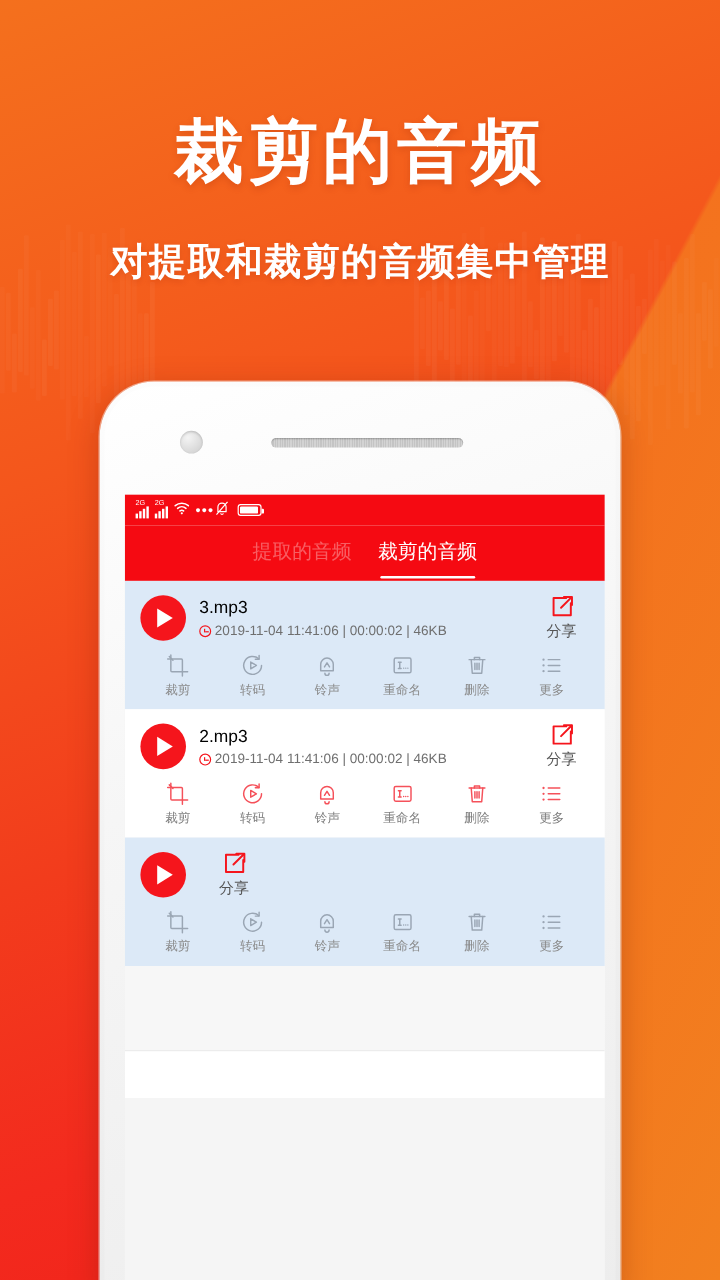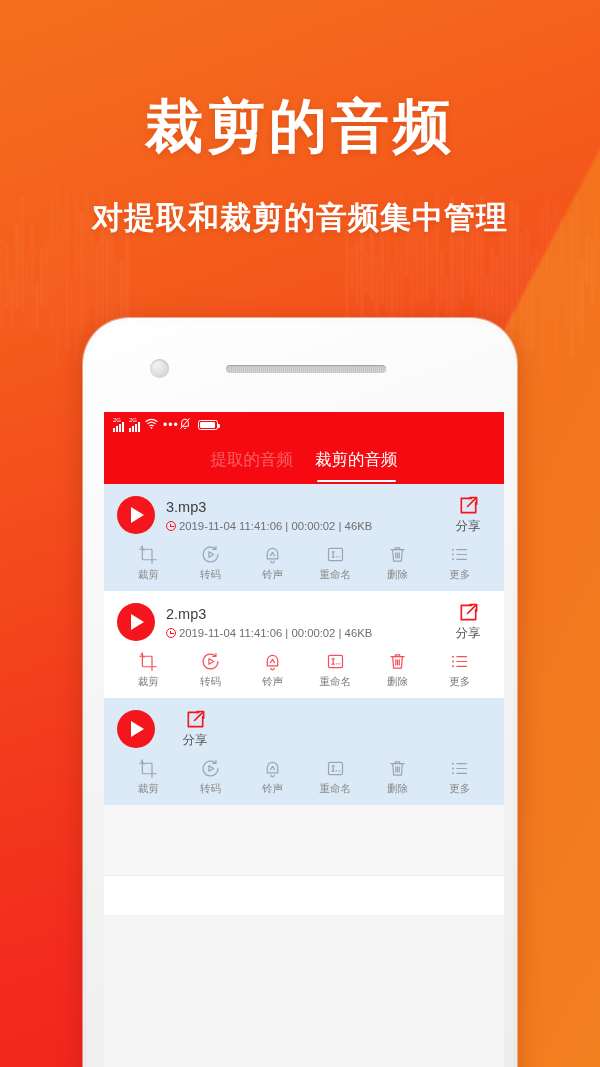--- a/index.html
+++ b/index.html
@@ -111,21 +111,21 @@
   .play {
     width:38px; height:38px; border-radius:50%; background:#F5151C;
     flex:0 0 38px; position:relative; margin-right:11px;
   }
   .play::after{
     content:""; position:absolute; left:14px; top:11px;
     border-left:13px solid #fff;
     border-top:8px solid transparent; border-bottom:8px solid transparent;
   }
   .info { flex:1; min-width:0; }
-  .fname { font-size:14.5px; color:#404040; line-height:20px; }
+  .fname { font-size:14.5px; color:#000000; line-height:20px; }
   .meta { font-size:11.3px; color:#6f6f6f; display:flex; align-items:center; gap:3px; margin-top:3px; white-space:nowrap;}
   .clock { width:10px; height:10px; border:1.2px solid #F5151C; border-radius:50%; position:relative; flex:0 0 10px;}
   .clock::before{content:"";position:absolute;left:3.2px;top:1.6px;width:1.1px;height:3.4px;background:#F5151C;}
   .clock::after{content:"";position:absolute;left:3.6px;top:4.3px;width:3px;height:1.1px;background:#F5151C;}
   .share { flex:0 0 46px; text-align:center; margin-left:6px; }
   .share svg { display:block; margin:0 auto; }
   .share .lbl { font-size:12.5px; color:#555; margin-top:1px; }
 
   .actions { display:flex; margin-top:9px; }
   .act { flex:1; text-align:center; }

